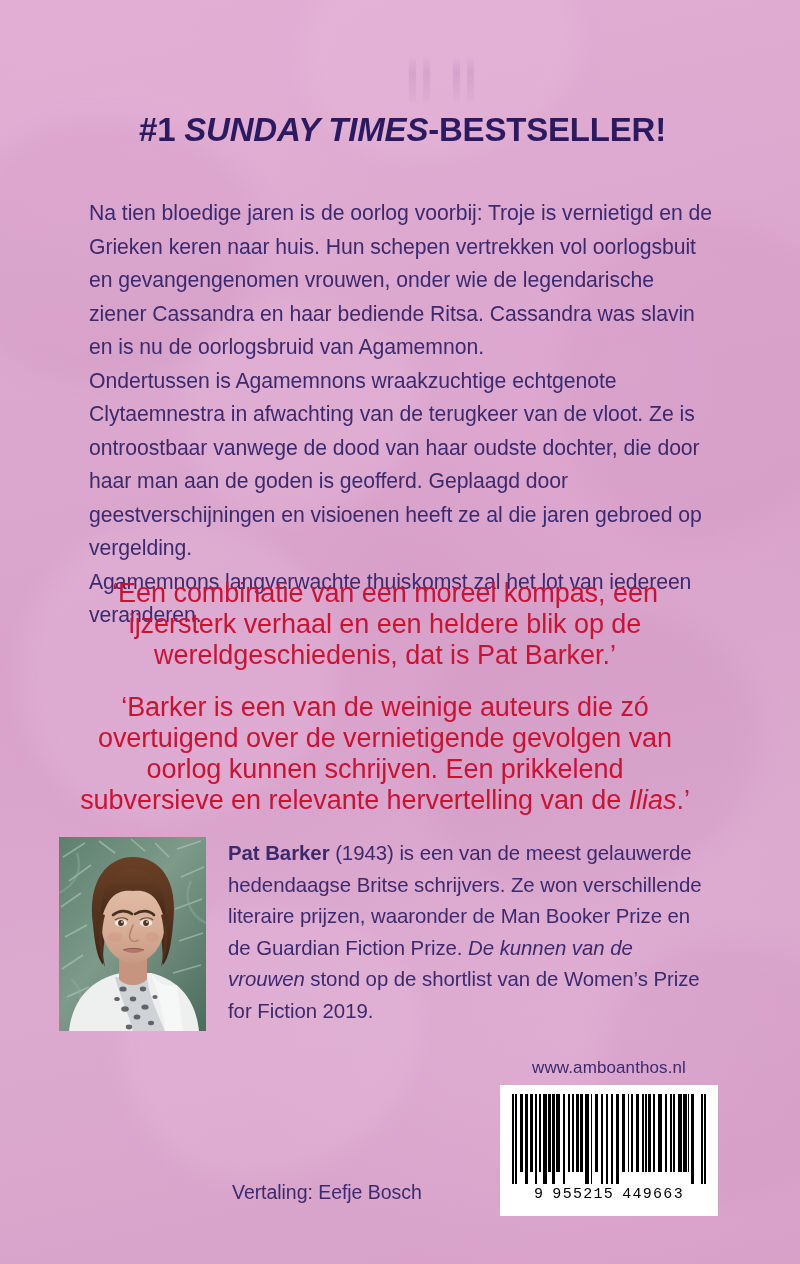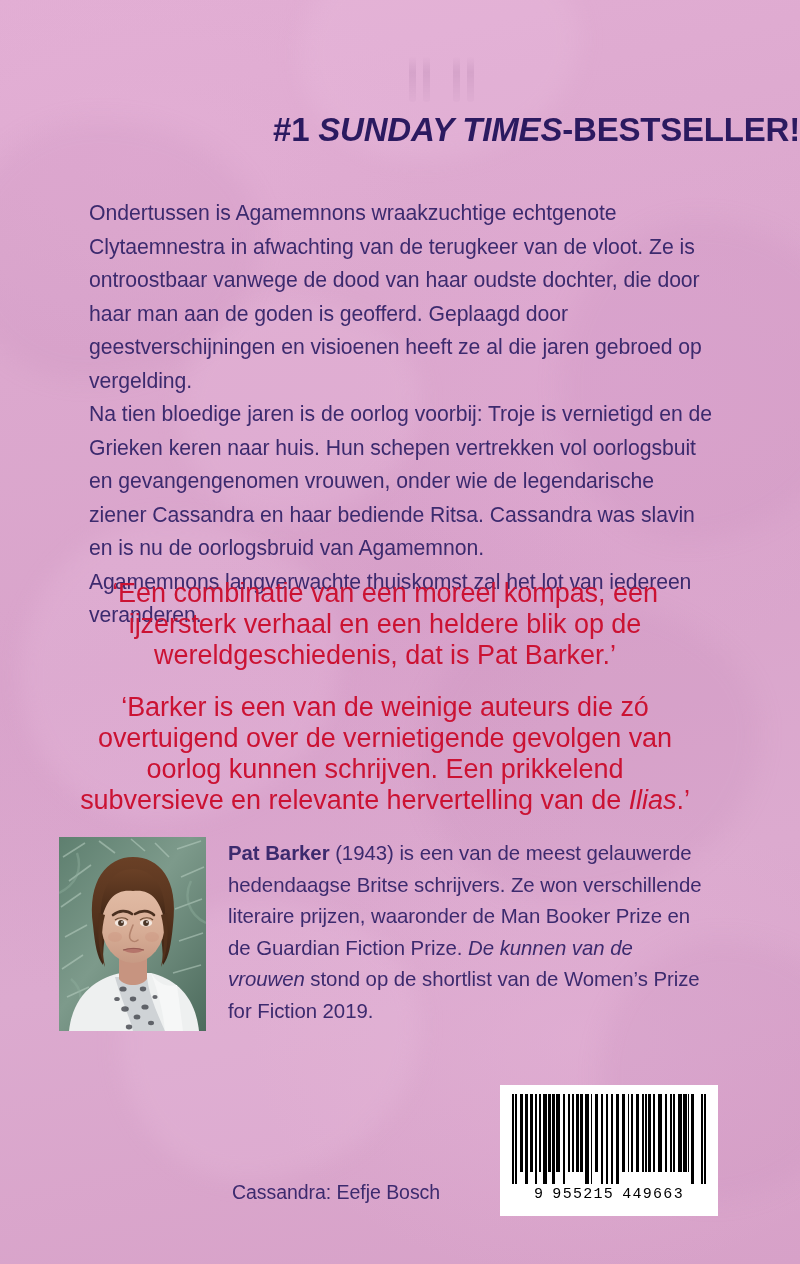--- a/index.html
+++ b/index.html
@@ -65,21 +65,21 @@
   .watermark span:nth-child(1){ left: 14px; }
   .watermark span:nth-child(2){ left: 28px; }
   .watermark span:nth-child(3){ left: 58px; }
   .watermark span:nth-child(4){ left: 72px; }
 
   
   #headline {
     position: absolute;
     left: 5px; right: 0;
     top: 112px;
-    text-align: right;
+    text-align: center;
     color: #2b1a60;
     font-size: 33px;
     font-weight: bold;
     letter-spacing: -0.2px;
     line-height: 1.1;
     white-space: nowrap;
   }
   #headline .it { font-style: italic; }
 
   
@@ -209,22 +209,22 @@
       <span></span>
       <span></span>
       <span></span>
   </div>
 
   <div id="headline">
     <span>#1 </span><span class="it">SUNDAY TIMES</span><span>-BESTSELLER!</span>
   </div>
 
   <div id="blurb">
+    <p>Na tien bloedige jaren is de oorlog voorbij: Troje is vernietigd en de Grieken keren naar huis. Hun schepen vertrekken vol oorlogsbuit en gevangengenomen vrouwen, onder wie de legendarische ziener Cassandra en haar bediende Ritsa. Cassandra was slavin en is nu de oorlogsbruid van Agamemnon.</p>
     <p>Ondertussen is Agamemnons wraakzuchtige echtgenote Clytaemnestra in afwachting van de terugkeer van de vloot. Ze is ontroostbaar vanwege de dood van haar oudste dochter, die door haar man aan de goden is geofferd. Geplaagd door geestverschijningen en visioenen heeft ze al die jaren gebroed op vergelding.</p>
-    <p>Na tien bloedige jaren is de oorlog voorbij: Troje is vernietigd en de Grieken keren naar huis. Hun schepen vertrekken vol oorlogsbuit en gevangengenomen vrouwen, onder wie de legendarische ziener Cassandra en haar bediende Ritsa. Cassandra was slavin en is nu de oorlogsbruid van Agamemnon.</p>
     <p>Agamemnons langverwachte thuiskomst zal het lot van iedereen veranderen.</p>
   </div>
 
   <div class="quote" id="quote-guardian">
     <span>‘Een combinatie van een moreel kompas, een ijzersterk verhaal en een heldere blik op de wereldgeschiedenis, dat is Pat Barker.’</span>
   </div>
 
   <div class="quote" id="quote-times">
     <span>‘Barker is een van de weinige auteurs die zó overtuigend over de vernietigende gevolgen van oorlog kunnen schrijven. Een prikkelend subversieve en relevante hervertelling van de </span><span class="it">Ilias</span><span>.’</span>
   </div>
@@ -319,20 +319,21 @@
 
       <ellipse cx="56" cy="100" rx="7" ry="5" fill="#c98f7a" opacity="0.30"></ellipse>
       <ellipse cx="93" cy="100" rx="7" ry="5" fill="#c98f7a" opacity="0.30"></ellipse>
     </svg>
   </div>
 
   <div id="author-bio">
     <span class="nm">Pat Barker</span><span> (1943) is een van de meest gelauwerde hedendaagse Britse schrijvers. Ze won verschillende literaire prijzen, waaronder de Man Booker Prize en de Guardian Fiction Prize. </span><span class="it">De kunnen van de vrouwen</span><span> stond op de shortlist van de Women’s Prize for Fiction 2019.</span>
   </div>
 
+  <div id="publisher-url">www.amboanthos.nl</div>
 
   <div id="barcode">
     <div id="barcode-bars">
         <i style="left:0.00px;width:1.70px;height:90px"></i>
         <i style="left:3.40px;width:1.70px;height:90px"></i>
         <i style="left:8.00px;width:3.40px;height:78px"></i>
         <i style="left:13.31px;width:2.22px;height:90px"></i>
         <i style="left:18.47px;width:2.69px;height:78px"></i>
         <i style="left:22.92px;width:1.79px;height:90px"></i>
         <i style="left:27.09px;width:2.07px;height:78px"></i>
@@ -371,15 +372,15 @@
         <i style="left:188.90px;width:1.70px;height:90px"></i>
         <i style="left:192.30px;width:1.70px;height:90px"></i>
       </div>
     <div id="barcode-digits">
       <span>9</span>
       <span>955215</span>
       <span>449663</span>
     </div>
   </div>
 
-  <div id="translator">Cassandra: Eefje Bosch</div>
+  <div id="translator">Vertaling: Eefje Bosch</div>
 
 </div>
 
 </body></html>

